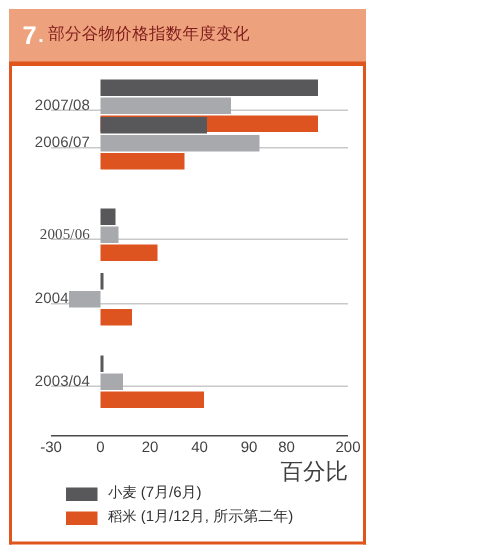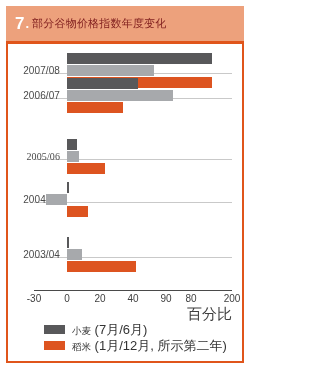--- a/index.html
+++ b/index.html
@@ -172,21 +172,21 @@
     flex: 0 0 auto;
     margin-right: 7px;
   }
   .legend-text {
     font-size: 9.5px;
     color: #333333;
     white-space: nowrap;
     line-height: 1;
   }
   .legend-text .sub {
-    font-size: 13px;
+    font-size: 10px;
   }
 </style>
 </head>
 <body>
 
 <div class="figure">
 
   <div class="header">
     <span class="header-num">7</span>
     <span class="header-dot">.</span>

